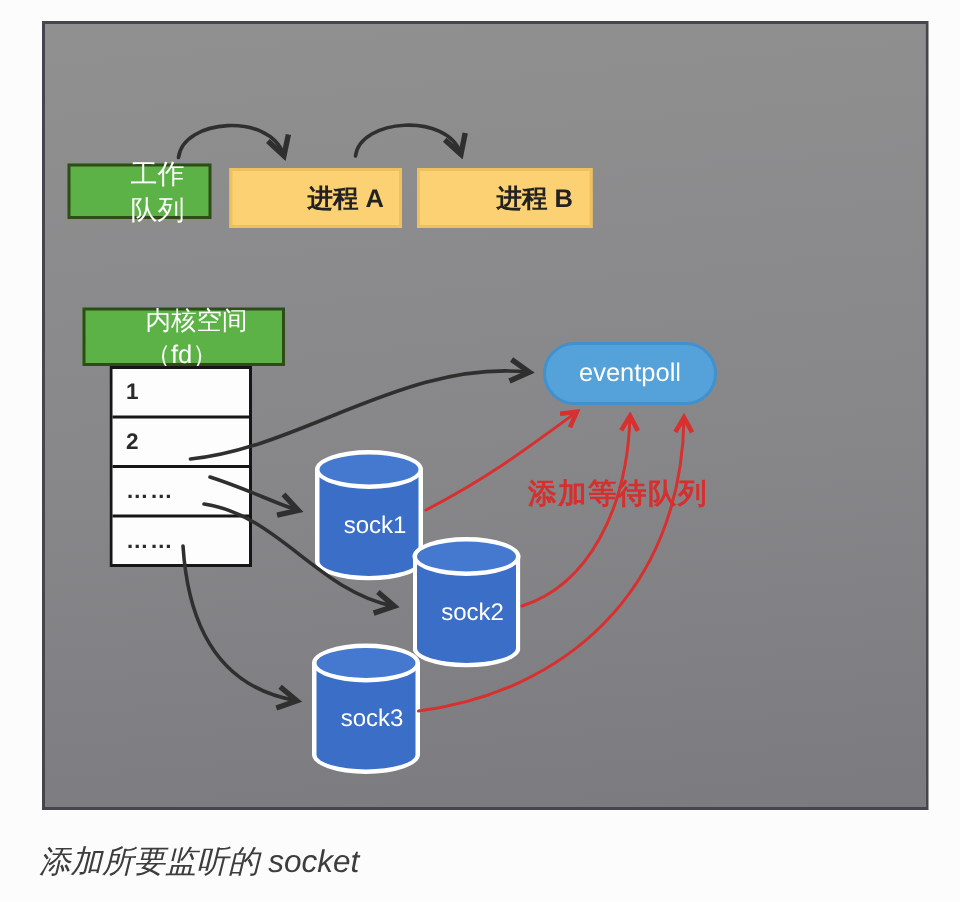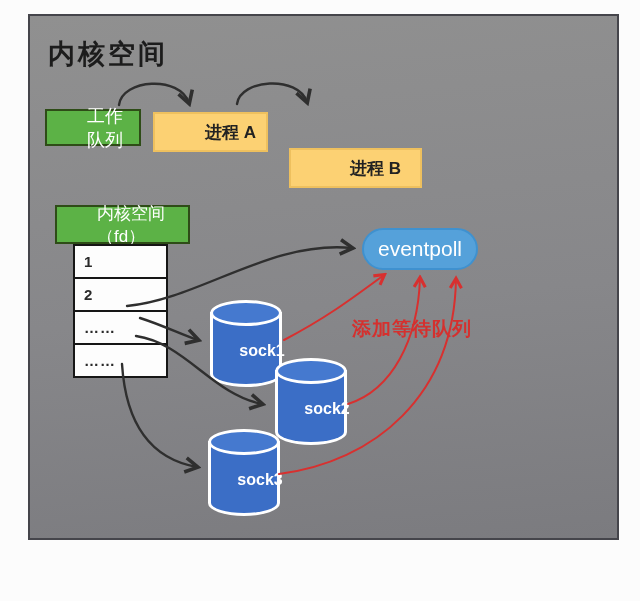--- a/index.html
+++ b/index.html
@@ -16,52 +16,52 @@
     position:absolute; left:18px; top:20px;
     font-size:27px; font-weight:bold; color:#1c1c1c; letter-spacing:3px;
   }
 
   .box { position:absolute; display:flex; align-items:center; justify-content:center;padding-left:40px; }
   .green-box { background:#5cb246; border:2px solid #2e4c17; color:#fff; }
   .yellow-box { background:#fcd173; border:2px solid #eec05e; color:#222; font-weight:600; }
 
   .work-queue { left:15px; top:93px; width:96px; height:37px; font-size:18px; }
   .process-a  { left:123px; top:96px; width:115px; height:40px; font-size:17px;text-align:right; }
-  .process-b  { left:259px; top:96px; width:133px; height:40px; font-size:17px;margin-top:36px; }
+  .process-b  { left:248px; top:96px; width:117px; height:40px; font-size:17px; }
   .file-list-header { left:25px; top:189px; width:135px; height:39px; font-size:17px; }
 
   .fd-table {
     position:absolute; left:43px; top:228px; width:95px; height:134px;
     background:#fdfdfd; border:2px solid #161616; display:flex; flex-direction:column; z-index:2;
   }
   .fd-row {
     flex:1; border-bottom:2px solid #161616; display:flex; align-items:center;
     padding-left:9px; font-size:15px; font-weight:600; color:#2a2a2a; letter-spacing:1px;
   }
   .fd-row:last-child { border-bottom:none; }
 
   .eventpoll {
     position:absolute; left:332px; top:212px; width:116px; height:42px;
     background:#55a1da; border:2px solid #3f91cf; border-radius:21px;
-    color:#fff; font-size:21px; display:flex; align-items:center; justify-content:center; z-index:3;
+    color:#fff; font-size:17px; display:flex; align-items:center; justify-content:center; z-index:3;
   }
 
   .cylinder { position:absolute; width:72px; height:87px; }
   .cyl-top {
     position:absolute; left:0; top:0; width:72px; height:26px;
     background:#4579cf; border:3px solid #fff; border-radius:50%; z-index:2;
   }
   .cyl-body {
     position:absolute; left:0; top:12px; width:72px; height:75px;
     background:#3b6ec6; border:3px solid #fff; border-top:none;
     border-radius:0 0 36px 36px / 0 0 13px 13px; z-index:1;
   }
   .cyl-label {
-    position:absolute; left:16px; top:42px; width:72px; text-align:center;
-    color:#fff; font-size:16px; font-weight:700; z-index:3;
+    position:absolute; left:4px; top:42px; width:72px; text-align:center;
+    color:#fff; font-size:16px; font-weight:400; z-index:3;
   }
   .sock1 { left:180px; top:284px; z-index:4; }
   .sock2 { left:245px; top:342px; z-index:6;padding-left:28px; }
   .sock3 { left:178px; top:413px; z-index:5;padding-left:44px; }
 
   .arrows-layer { position:absolute; left:0; top:0; width:587px; height:522px; z-index:8; pointer-events:none; }
 
   .wait-label {
     position:absolute; left:322px; top:300px; font-size:19px; font-weight:600;
     color:#d5302e; z-index:9; letter-spacing:1px;
@@ -72,21 +72,20 @@
     font-style:italic; font-size:21px; color:#3d3d3d;
   }
 </style>
 </head>
 <body>
 
 <div class="page">
 
   <div class="panel">
 
-    <div class="kernel-title">内核空间</div>
 
     <div class="box green-box work-queue">
       <span>工作队列</span>
     </div>
     <div class="box yellow-box process-a">
       <span>进程 A</span>
     </div>
     <div class="box yellow-box process-b">
       <span>进程 B</span>
     </div>
@@ -145,14 +144,15 @@
 
       <g fill="none" stroke="#d8302f" stroke-width="2" stroke-linecap="round">
         <path d="M254,324 C296,302 320,284 354,259" marker-end="url(#mR)"></path>
         <path d="M318,388 C362,374 388,324 390,262" marker-end="url(#mR)"></path>
         <path d="M249,458 C344,446 424,380 426,263" marker-end="url(#mR)"></path>
       </g>
     </svg>
 
   </div>
 
+  <div class="caption">添加所要监听的 socket</div>
 
 </div>
 
 </body></html>

